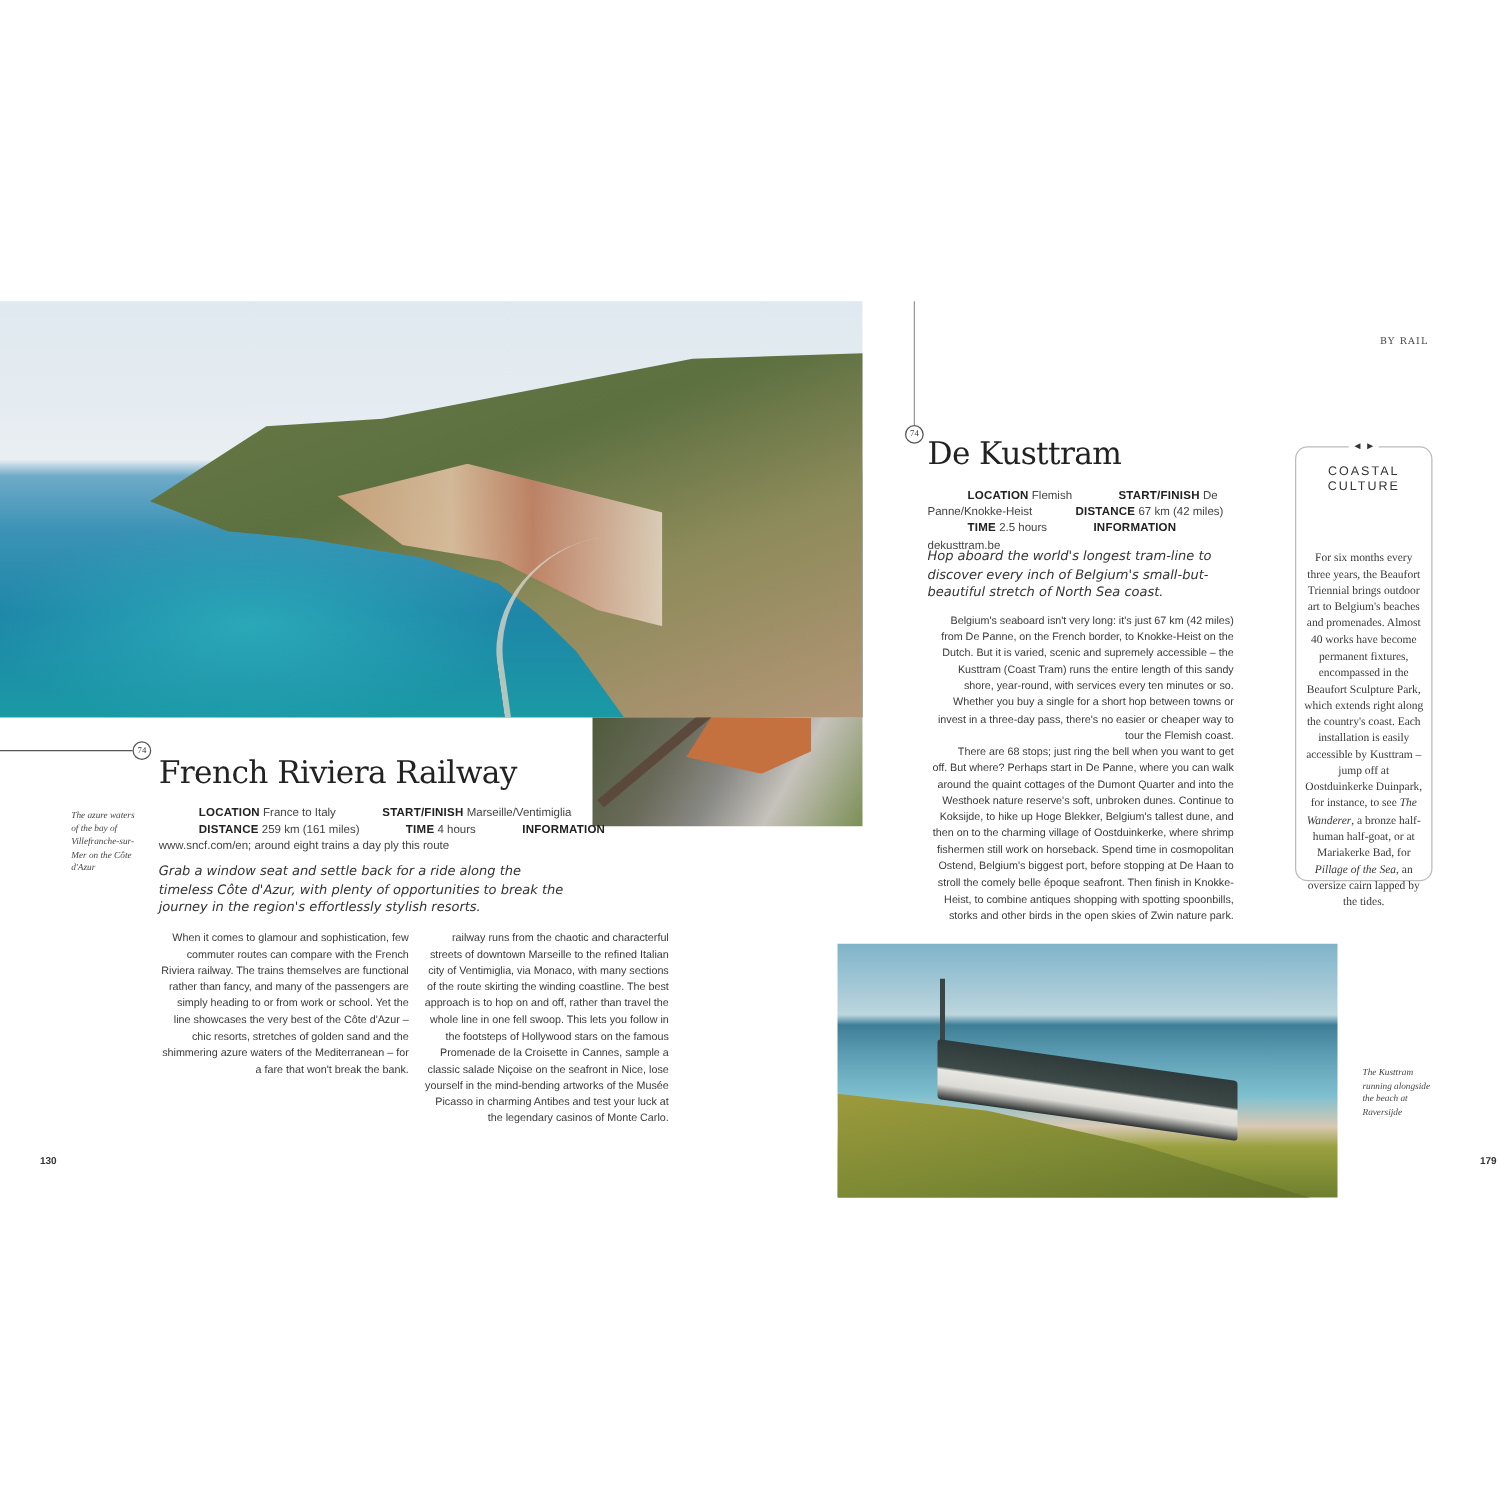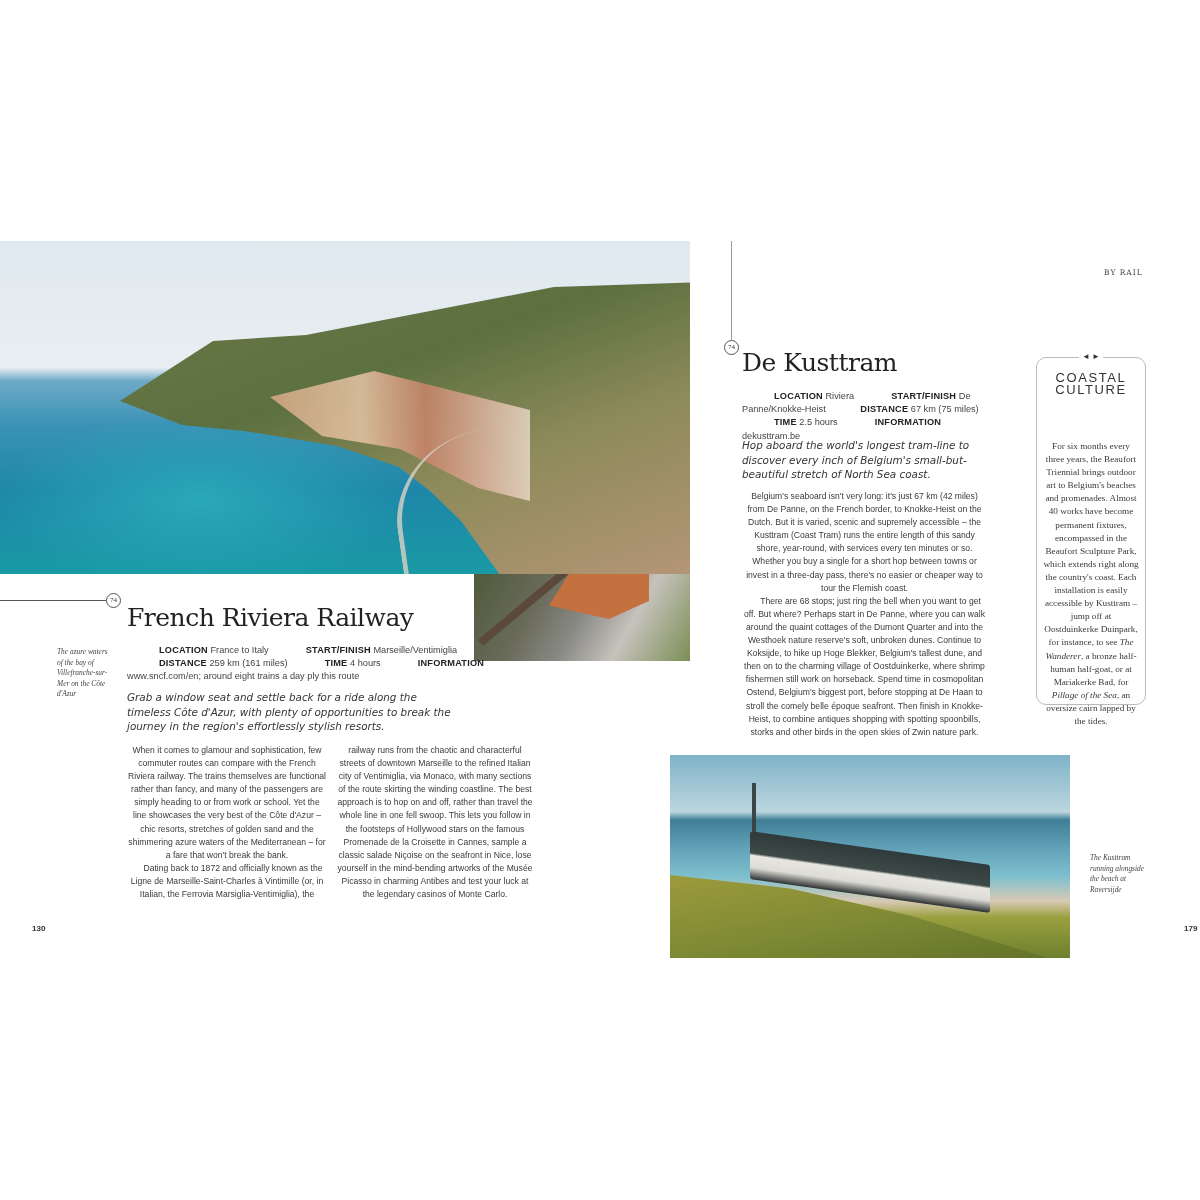--- a/index.html
+++ b/index.html
@@ -44,31 +44,31 @@
 
   
   .hrule { background:#555; height:1px; }
   .vrule { background:#999; width:1px; }
   .num-circle { width:13px; height:13px; border:1px solid #555; border-radius:50%; font-size:7px; line-height:13px; text-align:center; color:#333; font-family:"Liberation Serif", serif; background:#fff; }
 
   .title { font-family:"DejaVu Serif", serif; font-weight:300; color:#222; letter-spacing:-0.5px; }
   .facts { font-family:"Liberation Sans", sans-serif; font-size:9.2px; line-height:13.2px; color:#444; }
   .facts b { font-weight:bold; color:#222; letter-spacing:.2px;margin-left:32px; }
   .standfirst { font-family:"DejaVu Sans", sans-serif; font-style:italic; font-size:10.4px; line-height:14.5px; color:#333; }
-  .body { font-family:"Liberation Sans", sans-serif; font-size:8.6px; line-height:13.1px; color:#3a3a3a; text-align:center; }
+  .body { font-family:"Liberation Sans", sans-serif; font-size:8.6px; line-height:13.1px; color:#3a3a3a; text-align:right; }
   .body p { margin:0; }
   .body p + p { text-indent:12px; }
   .caption { font-family:Liberation Serif, serif; font-style:italic; font-size:7.4px; line-height:10.6px; color:#444; }
   .folio { font-family:"Liberation Sans", sans-serif; font-weight:bold; font-size:8px; color:#333; }
   .running { font-family:"DejaVu Serif", serif; font-size:7.5px; letter-spacing:1px; color:#444; }
 
   .box { left:1036px; top:357px; width:108px; height:346px; border:1px solid #bbb; border-radius:10px; background:#fff; }
   .box .arrows { position:absolute; top:-6px; left:0; width:100%; text-align:center; font-size:8px; color:#333; }
   .box .arrows span { background:#fff; padding:0 3px; }
-  .box h4 { margin:14px 0 6px; font-family:"Liberation Sans", sans-serif; font-weight:normal; font-size:13px; line-height:12px; letter-spacing:1.6px; text-align:center; color:#333; }
+  .box h4 { margin:14px 0 6px; font-family:"Liberation Sans", sans-serif; font-weight:normal; font-size:10px; line-height:12px; letter-spacing:1.6px; text-align:center; color:#333; }
   .box .btext { font-family:"Liberation Serif", serif; font-size:9.2px; line-height:13.1px; text-align:center; color:#3a3a3a; padding:0 6px;margin-top:44px; }
   .box .btext i { font-style:italic; }
 </style>
 </head>
 <body>
 
 <div class="abs riviera">
   <div class="hill"></div>
   <div class="town"></div>
   <div class="road"></div>
@@ -95,42 +95,41 @@
   <b>TIME</b>
   <span>4 hours</span>&nbsp;
   <b>INFORMATION</b>
   <span>www.sncf.com/en; around eight trains a day ply this route</span>
 </div>
 
 <div class="abs standfirst" style="left:127px; top:690px; width:335px;">Grab a window seat and settle back for a ride along the timeless Côte d'Azur, with plenty of opportunities to break the journey in the region's effortlessly stylish resorts.</div>
 
 <div class="abs body" style="left:127px; top:744px; width:200px;">
   <p>When it comes to glamour and sophistication, few commuter routes can compare with the French Riviera railway. The trains themselves are functional rather than fancy, and many of the passengers are simply heading to or from work or school. Yet the line showcases the very best of the Côte d'Azur – chic resorts, stretches of golden sand and the shimmering azure waters of the Mediterranean – for a fare that won't break the bank.</p>
-  <p>Dating back to 1872 and officially known as the Ligne de Marseille-Saint-Charles à Vintimille (or, in Italian, the Ferrovia Marsiglia-Ventimiglia), the</p>
 </div>
 <div class="abs body" style="left:335px; top:744px; width:200px;">
   <p>railway runs from the chaotic and characterful streets of downtown Marseille to the refined Italian city of Ventimiglia, via Monaco, with many sections of the route skirting the winding coastline. The best approach is to hop on and off, rather than travel the whole line in one fell swoop. This lets you follow in the footsteps of Hollywood stars on the famous Promenade de la Croisette in Cannes, sample a classic salade Niçoise on the seafront in Nice, lose yourself in the mind-bending artworks of the Musée Picasso in charming Antibes and test your luck at the legendary casinos of Monte Carlo.</p>
 </div>
 
 <div class="abs folio" style="left:32px; top:924px;">130</div>
 
 <div class="abs running" style="left:1104px; top:268px;">BY RAIL</div>
 
 <div class="abs vrule" style="left:731px; top:241px; height:99px;"></div>
 <div class="abs num-circle" style="left:724px; top:340px;">74</div>
 
 <div class="abs title" style="left:742px; top:348px; font-size:25px; line-height:30px;">De Kusttram</div>
 
 <div class="abs facts" style="left:742px; top:390px; width:245px;">
   <b>LOCATION</b>
-  <span>Riviera</span>&nbsp;
+  <span>Flemish</span>&nbsp;
   <b>START/FINISH</b>
   <span>De Panne/Knokke-Heist</span>
   <b>DISTANCE</b>
-  <span>67 km (75 miles)</span>&nbsp;
+  <span>67 km (42 miles)</span>&nbsp;
   <b>TIME</b>
   <span>2.5 hours</span>&nbsp;
   <b>INFORMATION</b>
   <span>dekusttram.be</span>
 </div>
 
 <div class="abs standfirst" style="left:742px; top:438px; width:245px;">Hop aboard the world's longest tram-line to discover every inch of Belgium's small-but-beautiful stretch of North Sea coast.</div>
 
 <div class="abs body" style="left:742px; top:490px; width:245px;">
   <p>Belgium's seaboard isn't very long: it's just 67 km (42 miles) from De Panne, on the French border, to Knokke-Heist on the Dutch. But it is varied, scenic and supremely accessible – the Kusttram (Coast Tram) runs the entire length of this sandy shore, year-round, with services every ten minutes or so. Whether you buy a single for a short hop between towns or invest in a three-day pass, there's no easier or cheaper way to tour the Flemish coast.</p>

